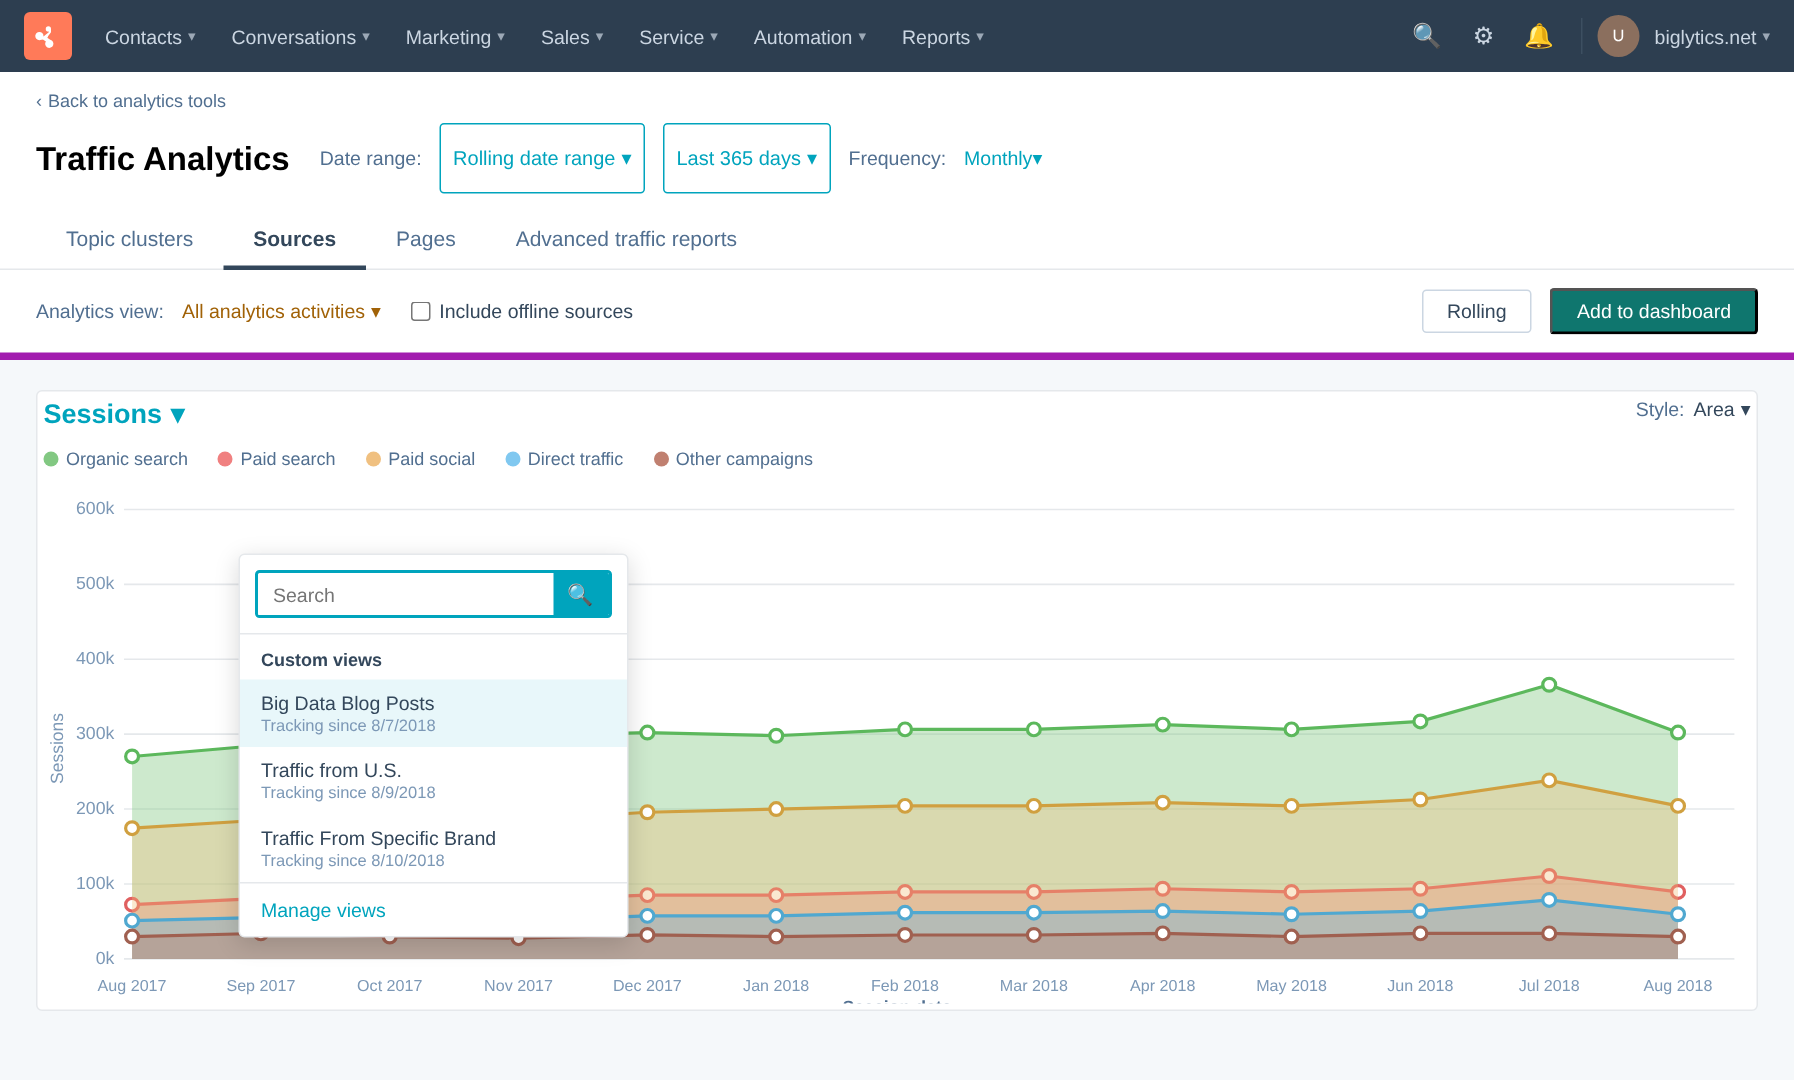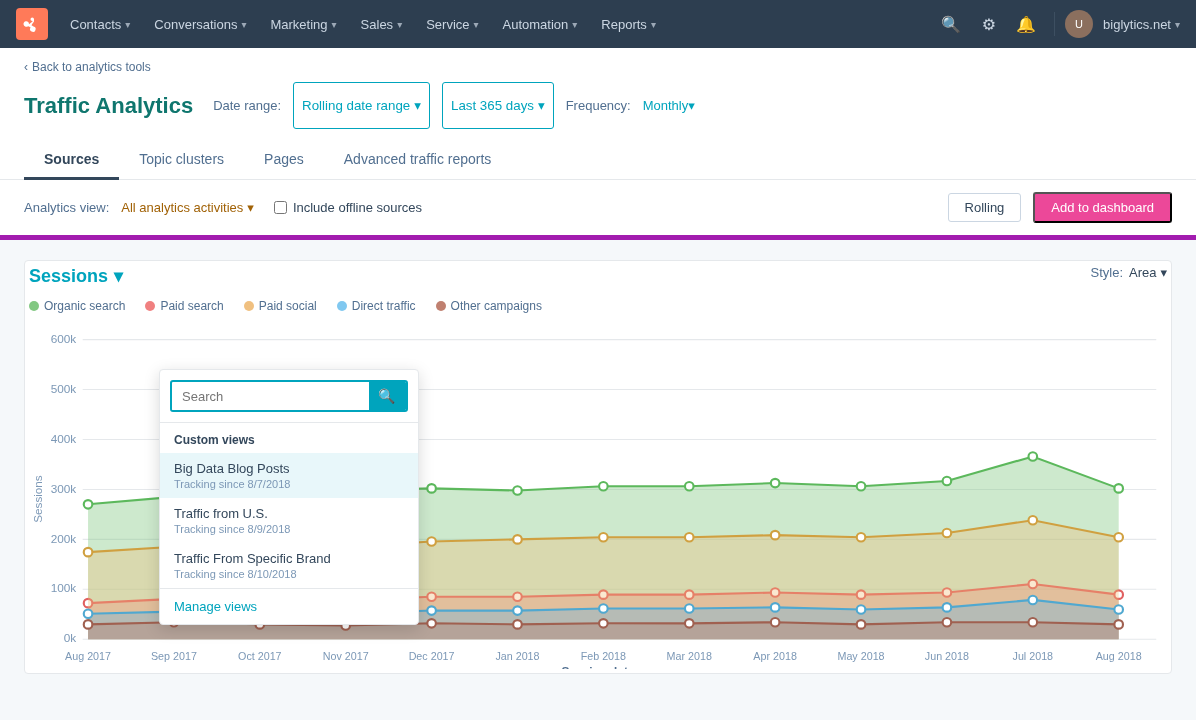--- a/index.html
+++ b/index.html
@@ -69,21 +69,21 @@
     }
     .page-title-row {
       display: flex;
       align-items: center;
       gap: 20px;
       margin-bottom: 12px;
     }
     .page-title {
       font-size: 22px;
       font-weight: 600;
-      color: #0f766e;
+      color: #000000;
     }
     .date-controls {
       display: flex;
       align-items: center;
       gap: 12px;
       font-size: 13px;
     }
     .date-label { color: #516f90; }
     .date-btn {
       color: #00a4bd;
@@ -146,21 +146,21 @@
     .export-btn {
       border: 1px solid #cbd6e2;
       background: white;
       color: #33475b;
       padding: 6px 16px;
       border-radius: 3px;
       cursor: pointer;
       font-size: 13px;
     }
     .dashboard-btn {
-      background: #ec4899;
+      background: #0f766e;
       color: white;
       padding: 6px 16px;
       border-radius: 3px;
       cursor: pointer;
       font-size: 13px;
       font-weight: 500;
       text-align: center;
     }
 
     
@@ -367,22 +367,22 @@
       </button>
       <span class="date-label">Frequency:</span>
       <span class="freq-btn">
         <span>Monthly</span>
         <span>▾</span>
       </span>
     </div>
   </div>
 
   <div class="tabs">
+    <div class="tab">Topic clusters</div>
     <div class="tab active">Sources</div>
-    <div class="tab">Topic clusters</div>
     <div class="tab">Pages</div>
     <div class="tab">Advanced traffic reports</div>
   </div>
 </div>
 
 <div class="analytics-bar">
   <span class="analytics-label">Analytics view:</span>
   <div class="analytics-view-btn">
     <span>All analytics activities</span>
     <span>▾</span>

